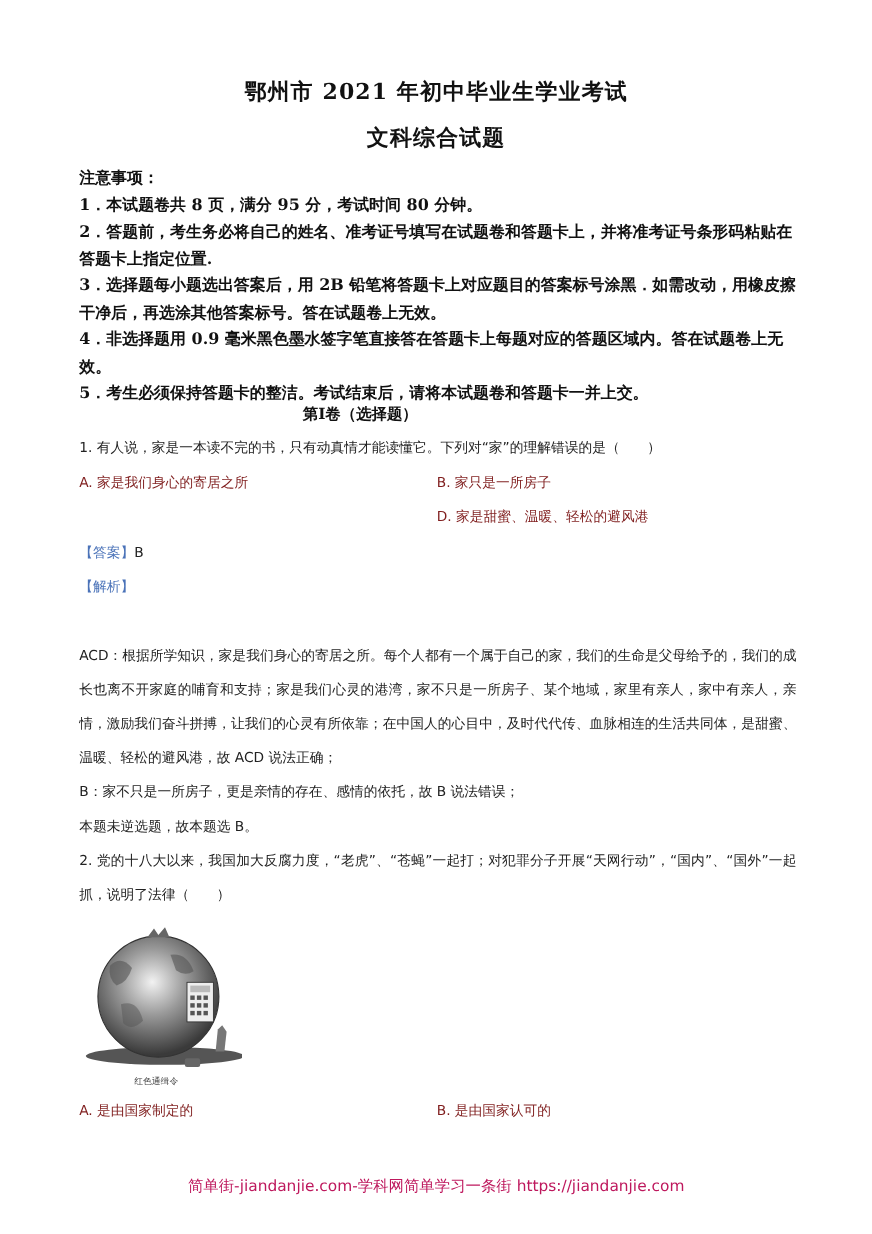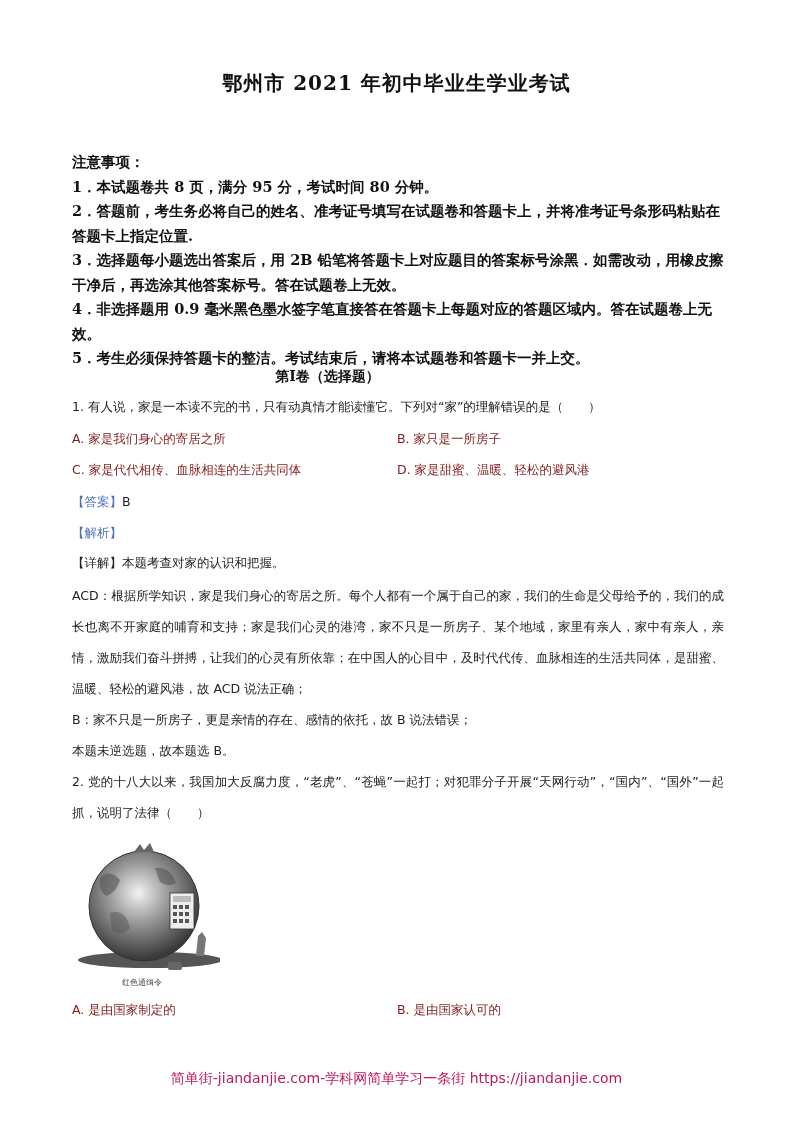--- a/index.html
+++ b/index.html
@@ -26,44 +26,43 @@
       font-size: 8px; color: #444; }
     .footer { position: absolute; top: 1070px; left: 0; width: 793px; text-align: center;
       font-family: "DejaVu Sans", sans-serif; font-size: 14px; color: #be185d; }
   </style>
 </head>
 <body>
 
 <div class="page">
 
   <div class="title1">鄂州市 2021 年初中毕业生学业考试</div>
+  <div class="title2">文科综合试题</div>
 
   <div class="notice">
     <p>注意事项：</p>
     <p>1．本试题卷共 8 页，满分 95 分，考试时间 80 分钟。</p>
     <p>2．答题前，考生务必将自己的姓名、准考证号填写在试题卷和答题卡上，并将准考证号条形码粘贴在答题卡上指定位置.</p>
     <p>3．选择题每小题选出答案后，用 2B 铅笔将答题卡上对应题目的答案标号涂黑．如需改动，用橡皮擦干净后，再选涂其他答案标号。答在试题卷上无效。</p>
     <p>4．非选择题用 0.9 毫米黑色墨水签字笔直接答在答题卡上每题对应的答题区域内。答在试题卷上无效。</p>
     <p>5．考生必须保持答题卡的整洁。考试结束后，请将本试题卷和答题卡一并上交。</p>
   </div>
 
   <div class="section-title">第Ⅰ卷（选择题）</div>
 
   <div class="abs q-line body-text" style="top:399px;">1. 有人说，家是一本读不完的书，只有动真情才能读懂它。下列对“家”的理解错误的是（　　）</div>
 
   <div class="opt" style="left:72px; top:431px;">A. 家是我们身心的寄居之所</div>
   <div class="opt" style="left:397px; top:431px;">B. 家只是一所房子</div>
-  <div class="opt" style="left:72px; top:462px;">C. 家是代代相传、血脉相连的生活共同体</div>
   <div class="opt" style="left:397px; top:462px;">D. 家是甜蜜、温暖、轻松的避风港</div>
 
   <div class="abs body-text" style="left:72px; top:494px;">
     <span class="blue">【答案】</span><span>B</span>
   </div>
   <div class="abs body-text blue" style="left:72px; top:525px;">【解析】</div>
-  <div class="abs body-text" style="left:72px; top:555px;">【详解】本题考查对家的认识和把握。</div>
 
   <div class="para" style="top:580px;">ACD：根据所学知识，家是我们身心的寄居之所。每个人都有一个属于自己的家，我们的生命是父母给予的，我们的成长也离不开家庭的哺育和支持；家是我们心灵的港湾，家不只是一所房子、某个地域，家里有亲人，家中有亲人，亲情，激励我们奋斗拼搏，让我们的心灵有所依靠；在中国人的心目中，及时代代传、血脉相连的生活共同体，是甜蜜、温暖、轻松的避风港，故 ACD 说法正确；</div>
   <div class="para" style="top:704px;">B：家不只是一所房子，更是亲情的存在、感情的依托，故 B 说法错误；</div>
   <div class="para" style="top:735px;">本题未逆选题，故本题选 B。</div>
 
   <div class="para" style="top:766px;">2. 党的十八大以来，我国加大反腐力度，“老虎”、“苍蝇”一起打；对犯罪分子开展“天网行动”，“国内”、“国外”一起抓，说明了法律（　　）</div>
 
   <div class="globe-wrap">
     <svg width="150" height="150" viewBox="0 0 150 150">
       <defs>

